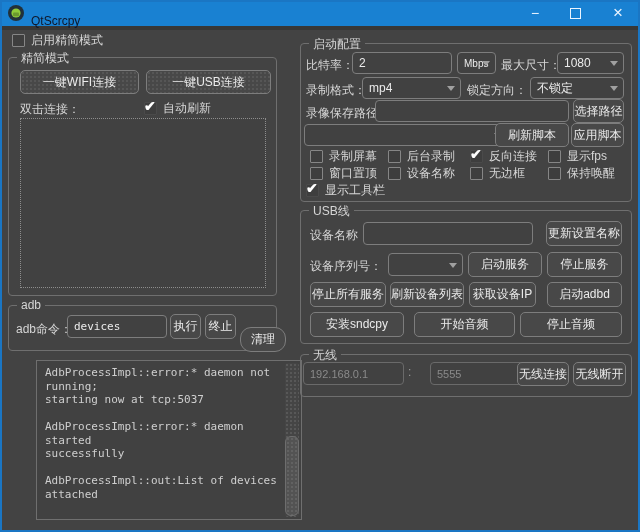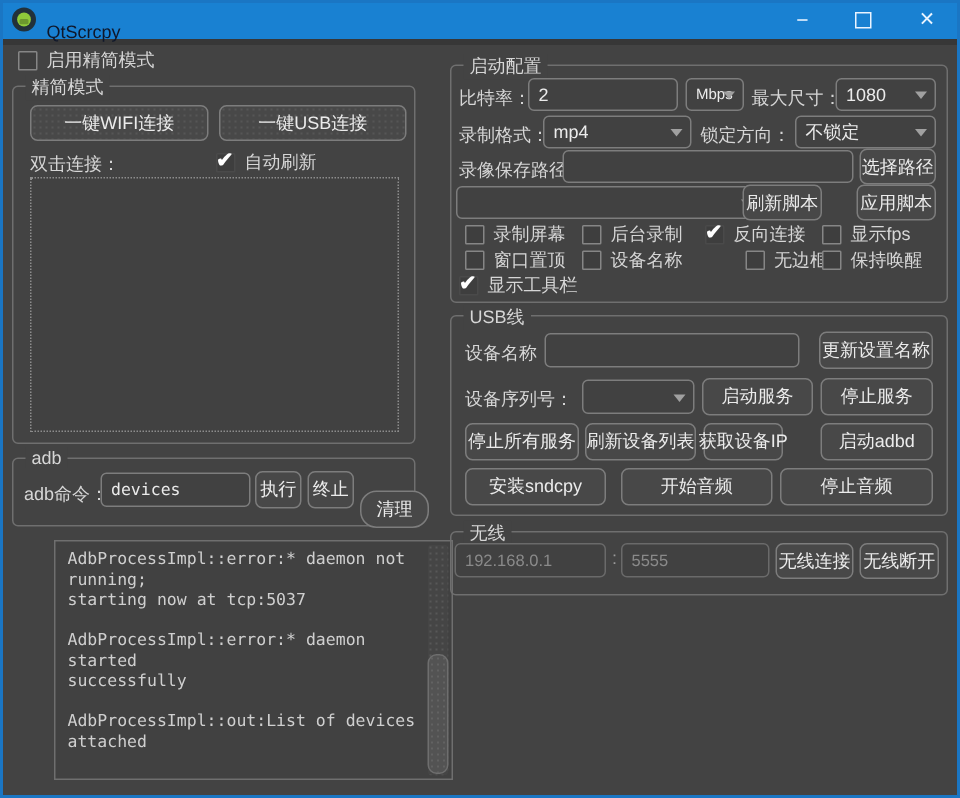--- a/index.html
+++ b/index.html
@@ -134,21 +134,21 @@
     <span>不锁定</span>
     <i class="arr"></i>
   </div>
   <span class="lbl" style="left:306px;top:105px;">录像保存路径</span>
   <div class="inp" style="left:375px;top:100px;width:194px;height:22px;"></div>
   <div class="btn" style="left:573px;top:99px;width:51px;height:24px;">选择路径</div>
   <div class="cmb" style="left:304px;top:124px;width:204px;height:22px;">
     <span></span>
     <i class="arr"></i>
   </div>
-  <div class="btn" style="left:495px;top:123px;width:53px;height:24px;">刷新脚本</div>
+  <div class="btn" style="left:495px;top:123px;width:74px;height:24px;">刷新脚本</div>
   <div class="btn" style="left:571px;top:123px;width:53px;height:24px;">应用脚本</div>
 
   <div class="cb" style="left:310px;top:149px;">
     <span class="box"></span>
     <span>录制屏幕</span>
   </div>
   <div class="cb" style="left:388px;top:149px;">
     <span class="box"></span>
     <span>后台录制</span>
   </div>
@@ -163,21 +163,21 @@
     <span>显示fps</span>
   </div>
   <div class="cb" style="left:310px;top:166px;">
     <span class="box"></span>
     <span>窗口置顶</span>
   </div>
   <div class="cb" style="left:388px;top:166px;">
     <span class="box"></span>
     <span>设备名称</span>
   </div>
-  <div class="cb" style="left:470px;top:166px;margin-left:27px;">
+  <div class="cb" style="left:470px;top:166px;">
     <span class="box"></span>
     <span>无边框</span>
   </div>
   <div class="cb" style="left:548px;top:166px;text-align:right;">
     <span class="box"></span>
     <span>保持唤醒</span>
   </div>
   <div class="cb on" style="left:306px;top:183px;">
     <span class="box">
         <i class="chk">✔</i>
@@ -193,28 +193,28 @@
   <div class="btn" style="left:546px;top:221px;width:76px;height:25px;">更新设置名称</div>
   <span class="lbl" style="left:310px;top:258px;">设备序列号：</span>
   <div class="cmb" style="left:388px;top:253px;width:75px;height:23px;">
     <span></span>
     <i class="arr"></i>
   </div>
   <div class="btn" style="left:468px;top:252px;width:74px;height:25px;">启动服务</div>
   <div class="btn" style="left:547px;top:252px;width:75px;height:25px;">停止服务</div>
   <div class="btn" style="left:310px;top:282px;width:76px;height:25px;">停止所有服务</div>
   <div class="btn" style="left:390px;top:282px;width:74px;height:25px;">刷新设备列表</div>
-  <div class="btn" style="left:469px;top:282px;width:53px;height:25px;">获取设备IP</div>
+  <div class="btn" style="left:469px;top:282px;width:67px;height:25px;">获取设备IP</div>
   <div class="btn" style="left:547px;top:282px;width:75px;height:25px;">启动adbd</div>
   <div class="btn" style="left:310px;top:312px;width:94px;height:25px;">安装sndcpy</div>
   <div class="btn" style="left:414px;top:312px;width:101px;height:25px;">开始音频</div>
   <div class="btn" style="left:520px;top:312px;width:102px;height:25px;">停止音频</div>
 
   <div class="grp" style="left:300px;top:354px;width:330px;height:41px;">
     <span class="ttl">无线</span>
   </div>
   <div class="inp dis" style="left:303px;top:362px;width:101px;height:23px;font-size:11px;">192.168.0.1</div>
   <span class="lbl" style="left:408px;top:365px;color:#9a9a9a;">:</span>
-  <div class="inp dis" style="left:414px;top:362px;width:99px;height:23px;font-size:11px;">5555</div>
+  <div class="inp dis" style="left:430px;top:362px;width:99px;height:23px;font-size:11px;">5555</div>
   <div class="btn" style="left:517px;top:362px;width:52px;height:24px;">无线连接</div>
   <div class="btn" style="left:573px;top:362px;width:53px;height:24px;">无线断开</div>
 
 </div>
 
 </body></html>

